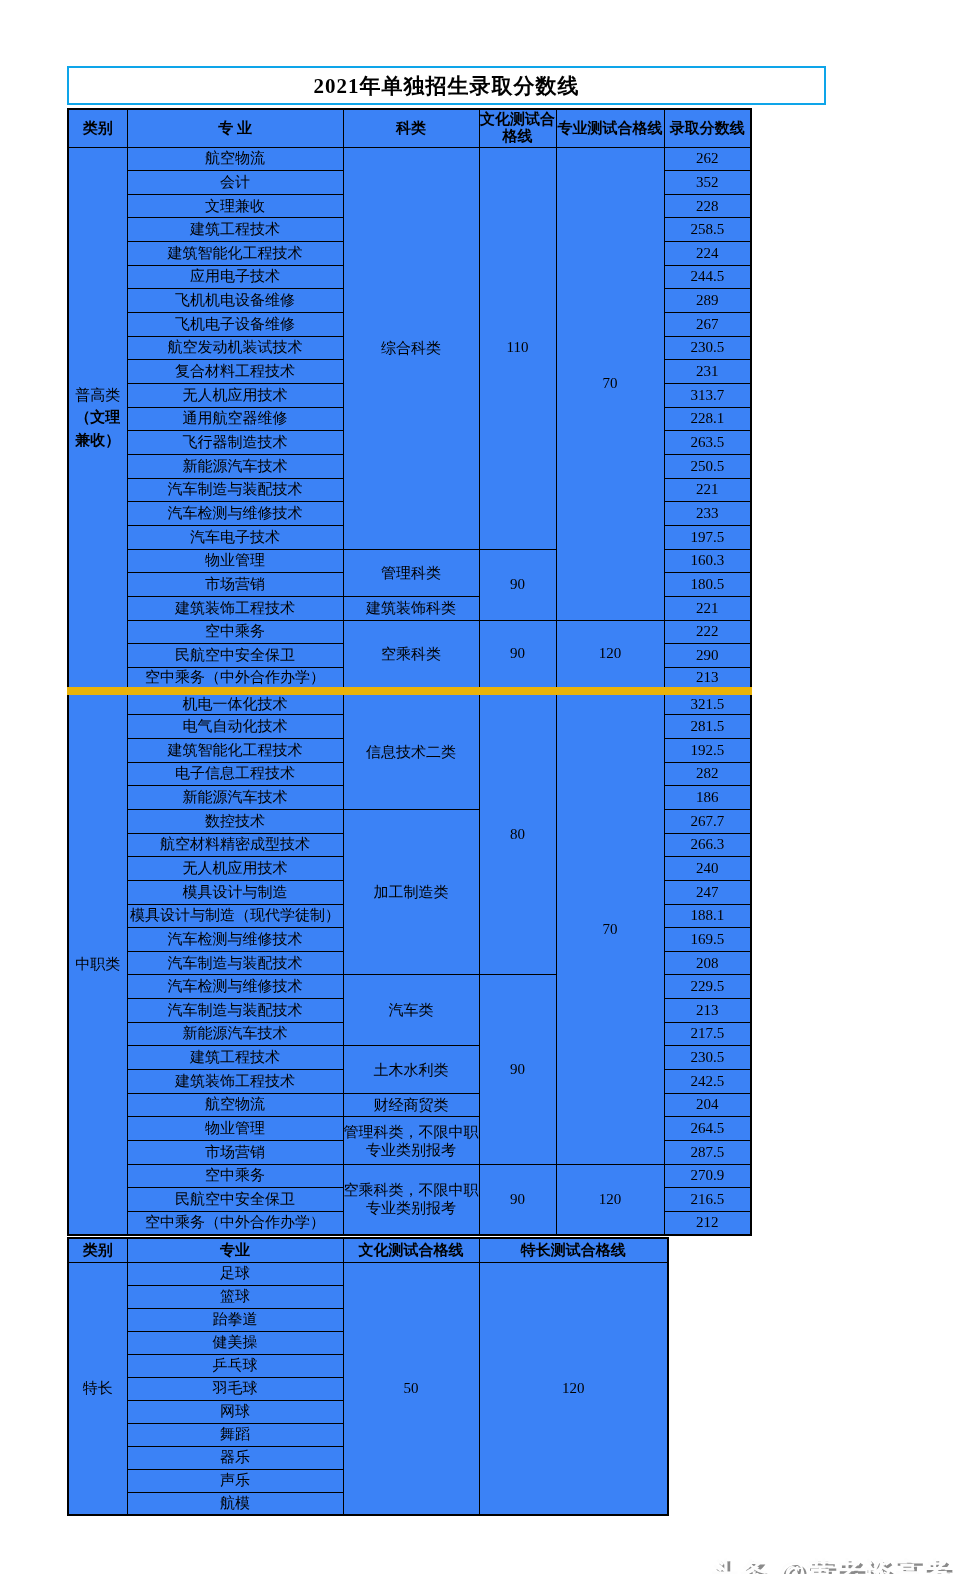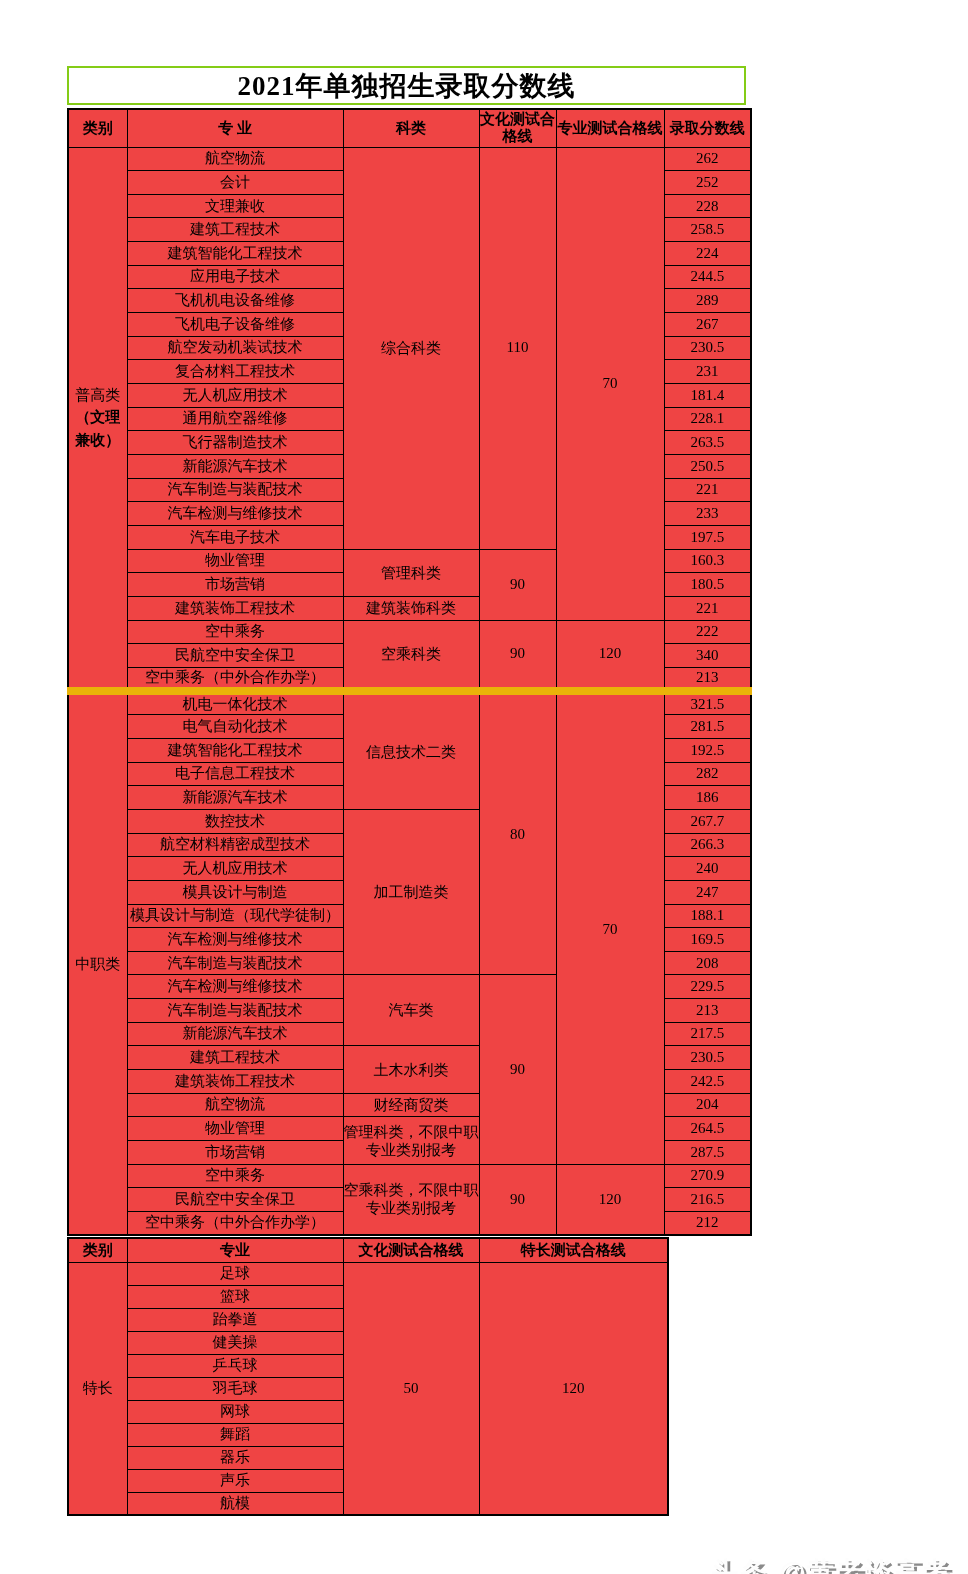--- a/index.html
+++ b/index.html
@@ -2,26 +2,26 @@
 <html><head>
 <meta charset="utf-8">
 <style>
   html,body{margin:0;padding:0;}
   body{
     width:968px;height:1574px;position:relative;background:#ffffff;
     font-family:"Liberation Serif","DejaVu Serif",serif;color:#000;
     overflow:hidden;
   }
   .title-box{
-    position:absolute;left:67px;top:66px;width:679px;height:39px;
-    border:2px solid #84cc16;box-sizing:border-box;
+    position:absolute;left:67px;top:66px;width:759px;height:39px;
+    border:2px solid #0ea5e9;box-sizing:border-box;
     display:flex;align-items:center;justify-content:center;
-    font-size:27px;font-weight:bold;letter-spacing:1px;
+    font-size:21px;font-weight:bold;letter-spacing:1px;
   }
-  table{border-collapse:collapse;table-layout:fixed;position:absolute;background:#ef4444;}
+  table{border-collapse:collapse;table-layout:fixed;position:absolute;background:#3b82f6;}
   th,td{
     border:1px solid #000;text-align:center;vertical-align:middle;
     padding:0;font-size:15px;line-height:1.15;overflow:hidden;
   }
   th{font-weight:bold;}
   .main{left:67px;top:108px;width:683px;border:2px solid #000;}
   .main thead tr{height:38px;}
   .main tbody tr{height:23.67px;}
   .special{left:67px;top:1237px;width:600px;border:2px solid #000;}
   .special thead tr{height:24px;}
@@ -68,21 +68,21 @@
         <td>航空物流</td>
         <td rowspan="17">
           <div class="subject-wrap">综合科类</div>
         </td>
         <td rowspan="17">110</td>
         <td rowspan="20">70</td>
         <td>262</td>
       </tr>
       <tr>
         <td>会计</td>
-        <td>252</td>
+        <td>352</td>
       </tr>
       <tr>
         <td>文理兼收</td>
         <td>228</td>
       </tr>
       <tr>
         <td>建筑工程技术</td>
         <td>258.5</td>
       </tr>
       <tr>
@@ -104,21 +104,21 @@
       <tr>
         <td>航空发动机装试技术</td>
         <td>230.5</td>
       </tr>
       <tr>
         <td>复合材料工程技术</td>
         <td>231</td>
       </tr>
       <tr>
         <td>无人机应用技术</td>
-        <td>181.4</td>
+        <td>313.7</td>
       </tr>
       <tr>
         <td>通用航空器维修</td>
         <td>228.1</td>
       </tr>
       <tr>
         <td>飞行器制造技术</td>
         <td>263.5</td>
       </tr>
       <tr>
@@ -160,21 +160,21 @@
         <td>空中乘务</td>
         <td rowspan="3">
           <div class="subject-wrap">空乘科类</div>
         </td>
         <td rowspan="3">90</td>
         <td rowspan="3">120</td>
         <td>222</td>
       </tr>
       <tr>
         <td>民航空中安全保卫</td>
-        <td>340</td>
+        <td>290</td>
       </tr>
       <tr>
         <td>空中乘务（中外合作办学）</td>
         <td>213</td>
       </tr>
       <tr class="sec-start">
         <td rowspan="23" class="cat">中职类</td>
         <td>机电一体化技术</td>
         <td rowspan="5">
           <div class="subject-wrap">信息技术二类</div>

